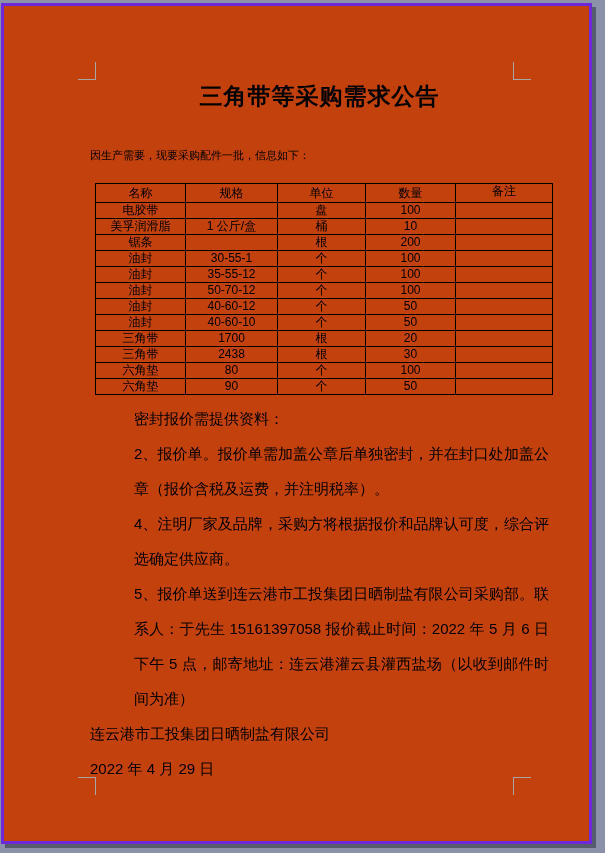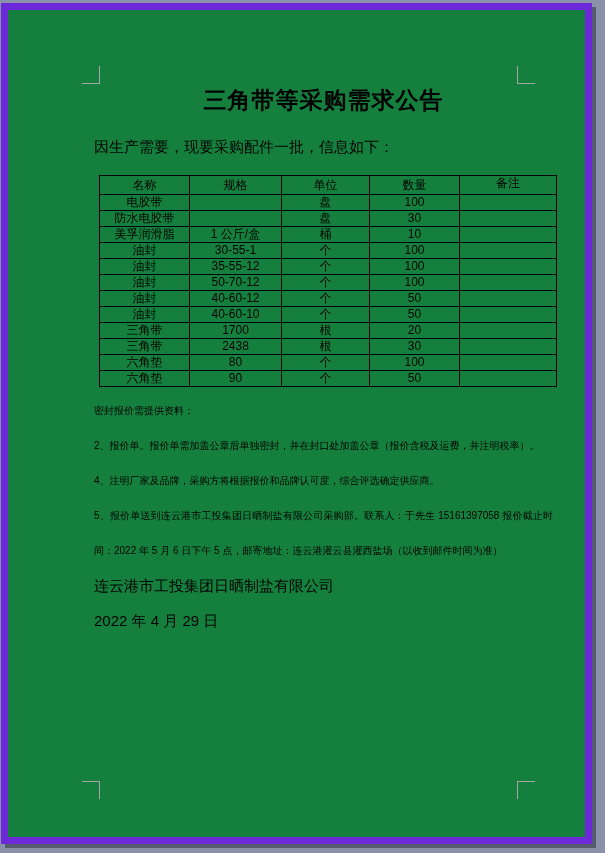--- a/index.html
+++ b/index.html
@@ -7,22 +7,22 @@
   body {
     background: #8a91a8;
     font-family: "Liberation Sans", "DejaVu Sans", sans-serif;
     color: #000;
   }
   .canvas { position: relative; width: 605px; height: 853px; }
   .page {
     position: absolute;
     left: 1px; top: 3px;
     width: 591px; height: 841px;
-    background: #15803d;
-    border: 7px solid #6d28d9;
+    background: #c2410c;
+    border: 3px solid #6d28d9;
     box-shadow: 4px 4px 0 #565c6e;
   }
   
   .mark { position: absolute; width: 18px; height: 18px; }
   .mark.tl { left: 74px; top: 56px;  border-right: 1px solid #a6a6a6; border-bottom: 1px solid #a6a6a6; }
   .mark.tr { left: 509px; top: 56px; border-left: 1px solid #a6a6a6;  border-bottom: 1px solid #a6a6a6; }
   .mark.bl { left: 74px; top: 771px; border-right: 1px solid #a6a6a6; border-top: 1px solid #a6a6a6; }
   .mark.br { left: 509px; top: 771px; border-left: 1px solid #a6a6a6; border-top: 1px solid #a6a6a6; }
 
   .content {
@@ -31,22 +31,22 @@
     width: 459px;
   }
   h1.doc-title {
     font-size: 23px;
     font-weight: bold;
     text-align: center;
     line-height: 32px;
     letter-spacing: 1px;
   }
   p.intro {
-    margin-top: 19px;
-    font-size: 15px;
+    margin-top: 31px;
+    font-size: 11px;
     line-height: 24px;
   }
   table.items {
     margin-top: 16px;
     margin-left: 5px;
     border-collapse: collapse;
     table-layout: fixed;
     width: 457px;
   }
   table.items th, table.items td {
@@ -57,23 +57,24 @@
     line-height: 15px;
     height: 16px;
     padding: 0 2px;
     overflow: hidden;
     white-space: nowrap;
   }
   table.items th { height: 19px; }
   table.items th.remark { text-align: center; vertical-align: top; }
   .notes { margin-top: 6px; }
   .notes p {
-    font-size: 10px;
+    font-size: 15px;
     line-height: 35px;
     text-align: justify;
+    margin-left: 44px;
   }
   p.sig {
     font-size: 15px;
     line-height: 35px;
     text-align: left;
     padding-right: 35px;
   }
 </style>
 </head>
 <body>
@@ -108,31 +109,31 @@
         </thead>
         <tbody id="table-body">
             <tr>
               <td>电胶带</td>
               <td></td>
               <td>盘</td>
               <td>100</td>
               <td></td>
             </tr>
             <tr>
-              <td>防水电胶带</td>
-              <td></td>
-              <td>盘</td>
-              <td>30</td>
-              <td></td>
-            </tr>
-            <tr>
               <td>美孚润滑脂</td>
               <td>1 公斤/盒</td>
               <td>桶</td>
               <td>10</td>
+              <td></td>
+            </tr>
+            <tr>
+              <td>锯条</td>
+              <td></td>
+              <td>根</td>
+              <td>200</td>
               <td></td>
             </tr>
             <tr>
               <td>油封</td>
               <td>30-55-1</td>
               <td>个</td>
               <td>100</td>
               <td></td>
             </tr>
             <tr>

